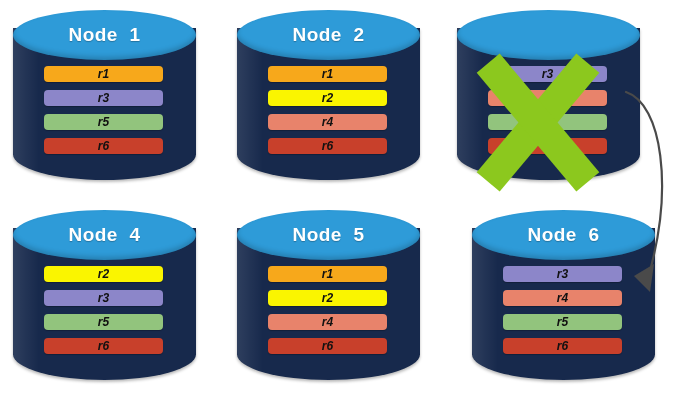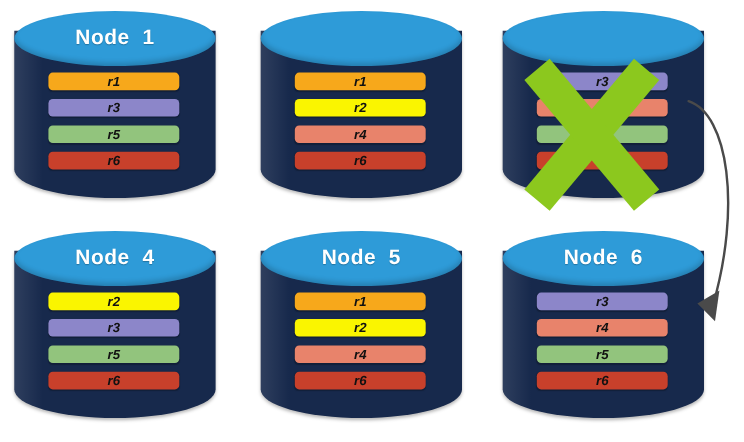--- a/index.html
+++ b/index.html
@@ -141,20 +141,21 @@
       <div class="band" style="background: rgb(140, 134, 201);">r3</div>
       <div class="band" style="background: rgb(146, 196, 125);">r5</div>
       <div class="band" style="background: rgb(200, 64, 43);">r6</div>
     </div>
   </div>
 
   <div class="node" style="left:237px; top:10px;">
     <div class="node-body"></div>
     <div class="node-body-shade"></div>
     <div class="node-top"></div>
+    <div class="node-title">Node  2</div>
     <div class="bands">
       <div class="band" style="background: rgb(247, 168, 27);">r1</div>
       <div class="band" style="background: rgb(250, 245, 0);">r2</div>
       <div class="band" style="background: rgb(232, 131, 107);">r4</div>
       <div class="band" style="background: rgb(200, 64, 43);">r6</div>
     </div>
   </div>
 
   <div class="node" style="left:457px; top:10px;">
     <div class="node-body"></div>
@@ -191,21 +192,21 @@
     <div class="node-top"></div>
     <div class="node-title">Node  5</div>
     <div class="bands">
       <div class="band" style="background: rgb(247, 168, 27);">r1</div>
       <div class="band" style="background: rgb(250, 245, 0);">r2</div>
       <div class="band" style="background: rgb(232, 131, 107);">r4</div>
       <div class="band" style="background: rgb(200, 64, 43);">r6</div>
     </div>
   </div>
 
-  <div class="node" style="left:457px; top:210px;">
+  <div class="node" style="left:472px; top:210px;">
     <div class="node-body"></div>
     <div class="node-body-shade"></div>
     <div class="node-top"></div>
     <div class="node-title">Node  6</div>
     <div class="bands">
       <div class="band" style="background: rgb(140, 134, 201);">r3</div>
       <div class="band" style="background: rgb(232, 131, 107);">r4</div>
       <div class="band" style="background: rgb(146, 196, 125);">r5</div>
       <div class="band" style="background: rgb(200, 64, 43);">r6</div>
     </div>

